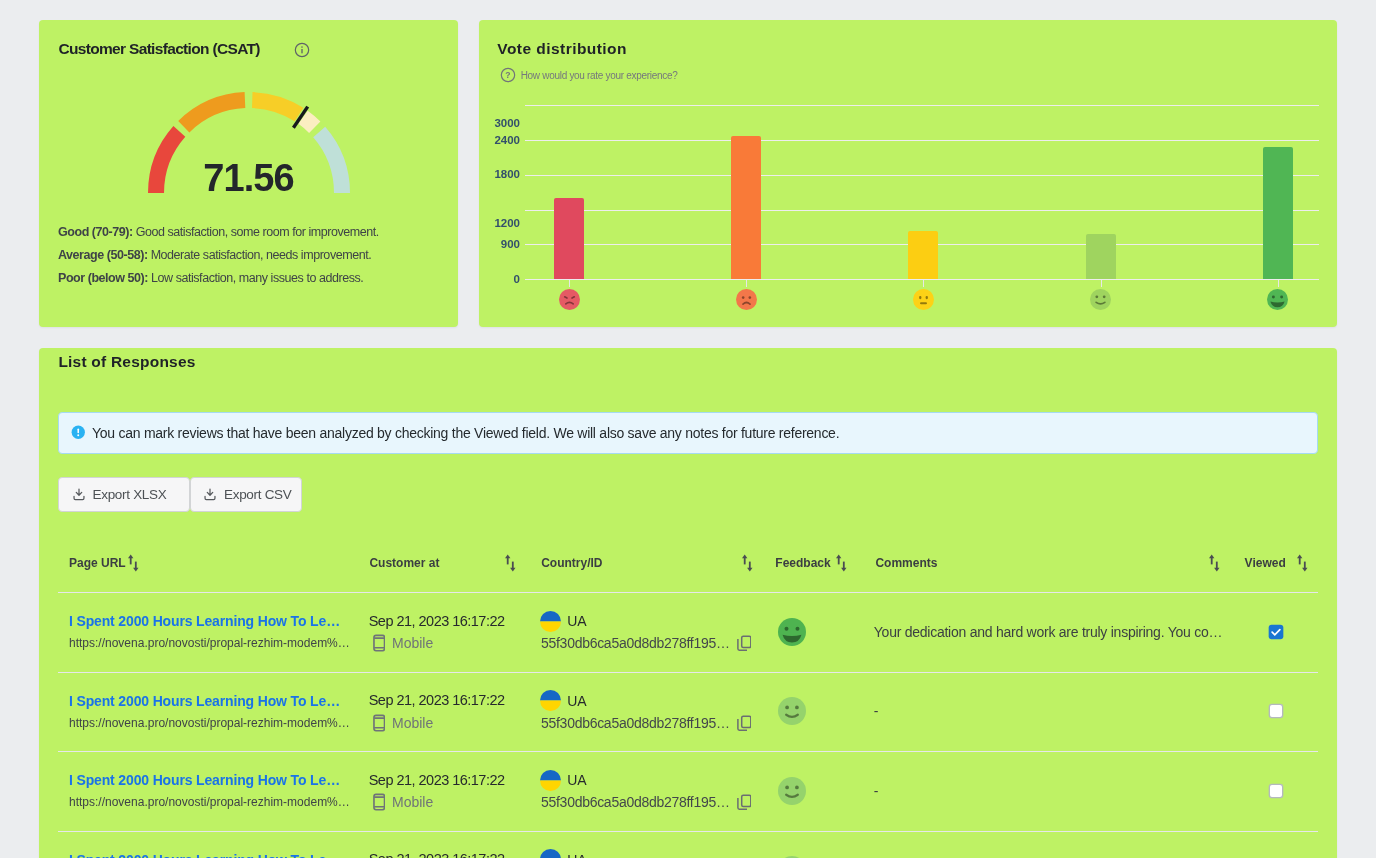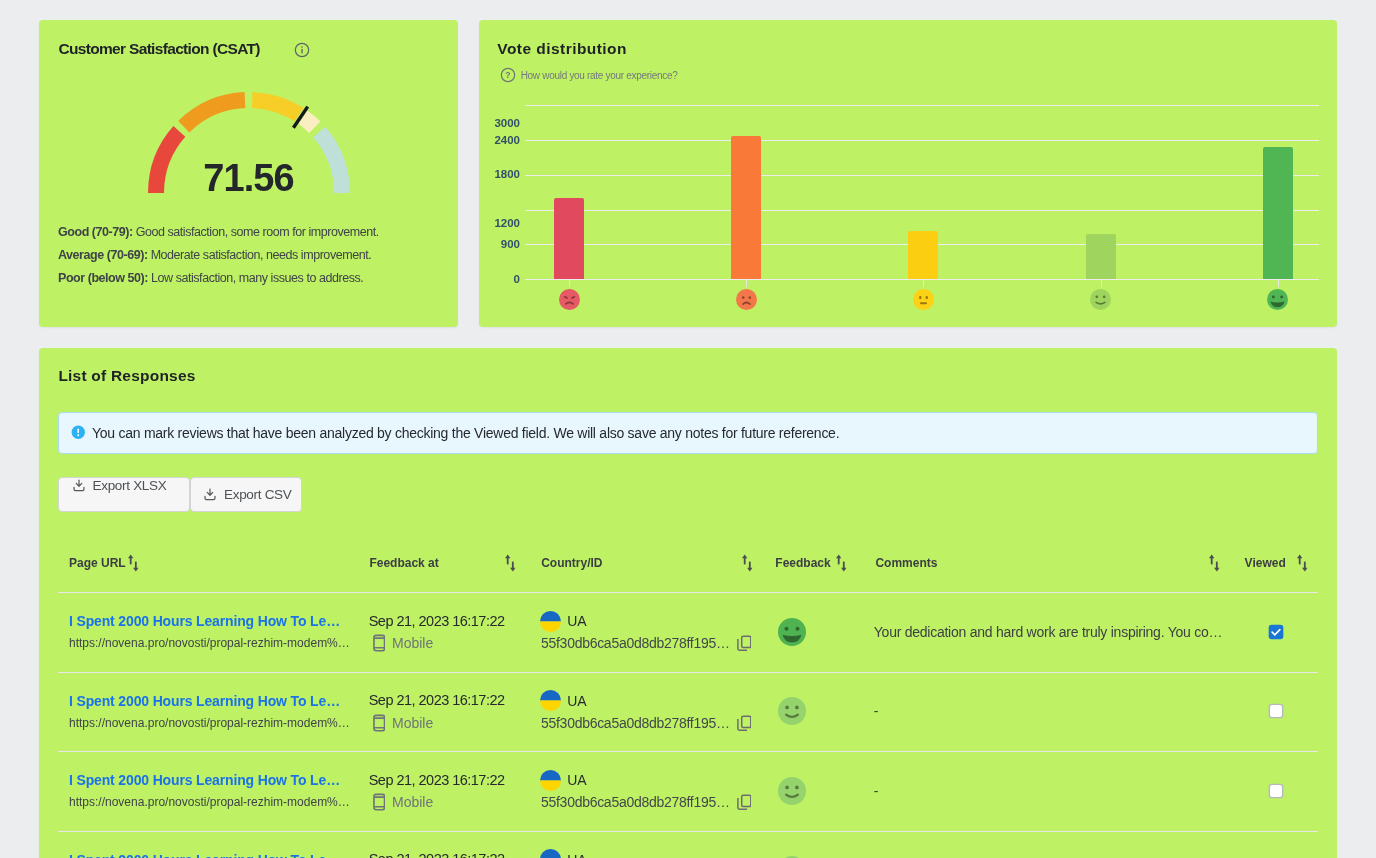--- a/index.html
+++ b/index.html
@@ -32,21 +32,21 @@
 <path d="M109.0 173.0 A101.0 101.0 0 0 1 134.4 106.1 L146.3 116.7 A85.0 85.0 0 0 0 125.0 173.0 Z" fill="#e8473c"></path>
 <path d="M139.2 101.0 A101.0 101.0 0 0 1 205.6 72.1 L206.3 88.1 A85.0 85.0 0 0 0 150.4 112.4 Z" fill="#ee9b1e"></path>
 <path d="M213.5 72.1 A101.0 101.0 0 0 1 264.3 87.8 L255.7 101.3 A85.0 85.0 0 0 0 213.0 88.1 Z" fill="#f7ce27"></path>
 <path d="M268.7 90.8 A101.0 101.0 0 0 1 281.4 101.6 L270.1 112.9 A85.0 85.0 0 0 0 259.4 103.8 Z" fill="#fbeec1"></path>
 <path d="M286.2 106.7 A101.0 101.0 0 0 1 311.0 173.0 L295.0 173.0 A85.0 85.0 0 0 0 274.2 117.2 Z" fill="#bfe0d8"></path>
 <line x1="254.4" y1="107.7" x2="268.7" y2="86.6" stroke="#16191d" stroke-width="3.4"></line>
   </svg>
   <div style="position:absolute;left:0;top:139.3px;width:420px;text-align:center;font-size:38px;font-weight:600;color:#23262b;line-height:38px;letter-spacing:-.9px">71.56</div>
   <div style="position:absolute;left:19.5px;top:200.5px;font-size:12.5px;color:#3e4347;line-height:23px;letter-spacing:-.45px">
     <div><b>Good (70-79):</b> Good satisfaction, some room for improvement.</div>
-    <div><b>Average (70-69):</b> Moderate satisfaction, needs improvement.</div>
+    <div><b>Average (50-58):</b> Moderate satisfaction, needs improvement.</div>
     <div><b>Poor (below 50):</b> Low satisfaction, many issues to address.</div>
   </div>
 </div>
 <div class="card" id="c2">
   <div class="ctitle" style="left:18.3px;top:20.7px;letter-spacing:.45px">Vote distribution</div>
   <div style="position:absolute;left:21px;top:46.9px"><svg width="16" height="16" viewBox="0 0 24 24">
         <circle cx="12" cy="12" r="10" fill="none" stroke="#717579" stroke-width="1.8"></circle>
         <text x="12" y="16.5" font-size="13" font-weight="bold" fill="#717579" text-anchor="middle" font-family="Liberation Sans">?</text>
       </svg></div>
   <div style="position:absolute;left:41.7px;top:47.5px;font-size:10px;color:#75787d;line-height:15px;letter-spacing:-.3px">How would you rate your experience?</div>
@@ -97,50 +97,50 @@
         <path d="M7 15.2 Q12 18.8 17 15.2" stroke="rgba(0,0,0,0.42)" stroke-width="1.9" fill="none" stroke-linecap="round"></path>
       </svg></div>
     <div class="em" style="left:788.1px"><svg width="21" height="21" viewBox="0 0 24 24">
         <circle cx="12" cy="12" r="12" fill="#50b654"></circle>
         <circle cx="7.3" cy="9.2" r="1.7" fill="rgba(0,0,0,0.42)"></circle>
         <circle cx="16.7" cy="9.2" r="1.7" fill="rgba(0,0,0,0.42)"></circle>
         <path d="M3.9 14.3 Q12 16.6 20.1 14.3 Q18.4 20.9 12 20.9 Q5.6 20.9 3.9 14.3 Z" fill="rgba(0,0,0,0.42)"></path>
       </svg></div>
 </div>
 <div class="card" id="c3">
-  <div class="ctitle" style="left:19.9px;top:20px;letter-spacing:.22px">List of Responses</div>
+  <div class="ctitle" style="left:19.9px;top:6px;letter-spacing:.22px">List of Responses</div>
   <div style="position:absolute;left:19.5px;top:64px;width:1260px;height:42px;background:#e8f6fd;border:1px solid #a5daf1;border-radius:4px"></div>
   <div style="position:absolute;left:32.6px;top:77.2px"><svg width="14.5" height="14.5" viewBox="0 0 24 24">
         <circle cx="12" cy="12" r="11" fill="#2ab2f2"></circle>
         <rect x="10.7" y="5.6" width="2.6" height="8" rx="1.3" fill="#fff"></rect>
         <circle cx="12" cy="17" r="1.6" fill="#fff"></circle>
       </svg></div>
   <div style="position:absolute;left:53.5px;top:78px;font-size:14px;color:#252a2e;line-height:14px;letter-spacing:-.26px">You can mark reviews that have been analyzed by checking the Viewed field. We will also save any notes for future reference.</div>
-  <div style="position:absolute;left:19.5px;top:129px;width:132px;height:35px;background:#f6f6f7;border:1px solid #d2d4d6;border-radius:4px;display:flex;padding-left:12.5px;gap:7px;font-size:13.5px;color:#4d5155;letter-spacing:-.3px">
+  <div style="position:absolute;left:19.5px;top:129px;width:132px;height:35px;background:#f6f6f7;border:1px solid #d2d4d6;border-radius:4px;display:flex;align-items:center;padding-left:12.5px;gap:7px;font-size:13.5px;color:#4d5155;letter-spacing:-.3px">
       <svg width="14" height="15" viewBox="0 0 24 24" fill="none" stroke="#55585c" stroke-width="2.1">
         <path d="M12 2.6 V12.8 M7.3 8.4 L12 13.3 L16.7 8.4" stroke-linecap="round" stroke-linejoin="round"></path>
         <path d="M3.5 15.2 V18.6 Q3.5 20.8 5.7 20.8 H18.3 Q20.5 20.8 20.5 18.6 V15.2" stroke-linecap="round"></path>
       </svg>
       <span>Export XLSX</span>
     </div>
   <div style="position:absolute;left:151px;top:129px;width:112.5px;height:35px;background:#f6f6f7;border:1px solid #d2d4d6;border-radius:4px;display:flex;align-items:center;padding-left:12.5px;gap:7px;font-size:13.5px;color:#4d5155;letter-spacing:-.3px">
       <svg width="14" height="15" viewBox="0 0 24 24" fill="none" stroke="#55585c" stroke-width="2.1">
         <path d="M12 2.6 V12.8 M7.3 8.4 L12 13.3 L16.7 8.4" stroke-linecap="round" stroke-linejoin="round"></path>
         <path d="M3.5 15.2 V18.6 Q3.5 20.8 5.7 20.8 H18.3 Q20.5 20.8 20.5 18.6 V15.2" stroke-linecap="round"></path>
       </svg>
       <span>Export CSV</span>
     </div>
   <div class="hl" style="left:30.5px">Page URL</div>
     <div class="hi" style="left:89px"><svg width="11" height="18" viewBox="0 0 11 18" fill="#4a4d52">
         <path d="M2.7 0.4 L5.4 4.2 H0 Z"></path>
         <rect x="1.8" y="3.8" width="1.8" height="6.6"></rect>
         <path d="M7.8 17.6 L10.5 13.8 H5.1 Z"></path>
         <rect x="6.9" y="7.6" width="1.8" height="6.6"></rect>
       </svg></div>
-    <div class="hl" style="left:330.9px">Feedback at</div>
+    <div class="hl" style="left:330.9px">Customer at</div>
     <div class="hi" style="left:466.5px"><svg width="11" height="18" viewBox="0 0 11 18" fill="#4a4d52">
         <path d="M2.7 0.4 L5.4 4.2 H0 Z"></path>
         <rect x="1.8" y="3.8" width="1.8" height="6.6"></rect>
         <path d="M7.8 17.6 L10.5 13.8 H5.1 Z"></path>
         <rect x="6.9" y="7.6" width="1.8" height="6.6"></rect>
       </svg></div>
     <div class="hl" style="left:502.7px">Country/ID</div>
     <div class="hi" style="left:703.5px"><svg width="11" height="18" viewBox="0 0 11 18" fill="#4a4d52">
         <path d="M2.7 0.4 L5.4 4.2 H0 Z"></path>
         <rect x="1.8" y="3.8" width="1.8" height="6.6"></rect>

